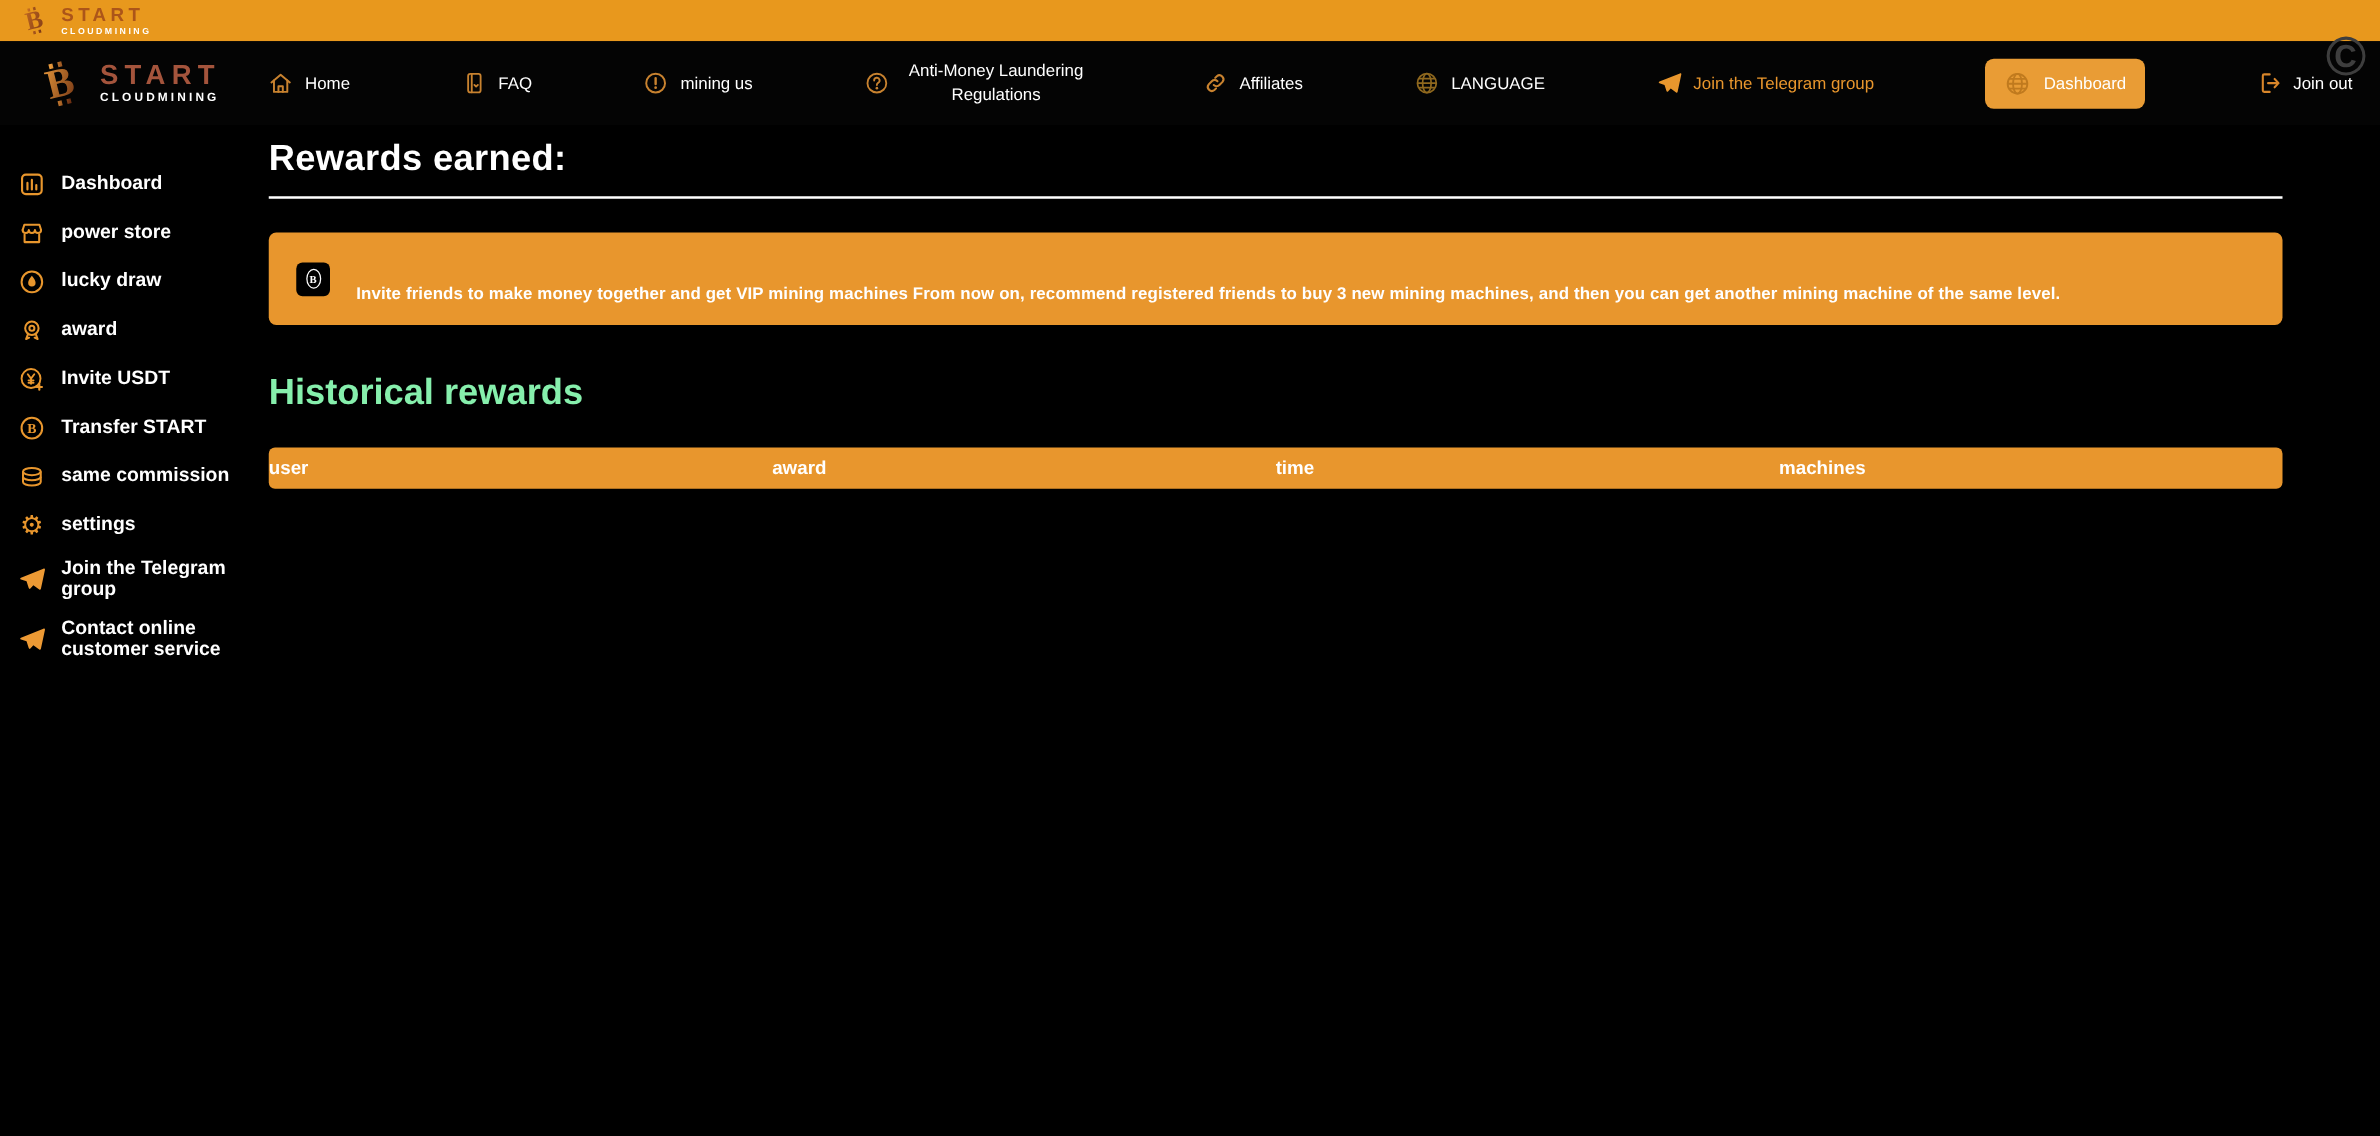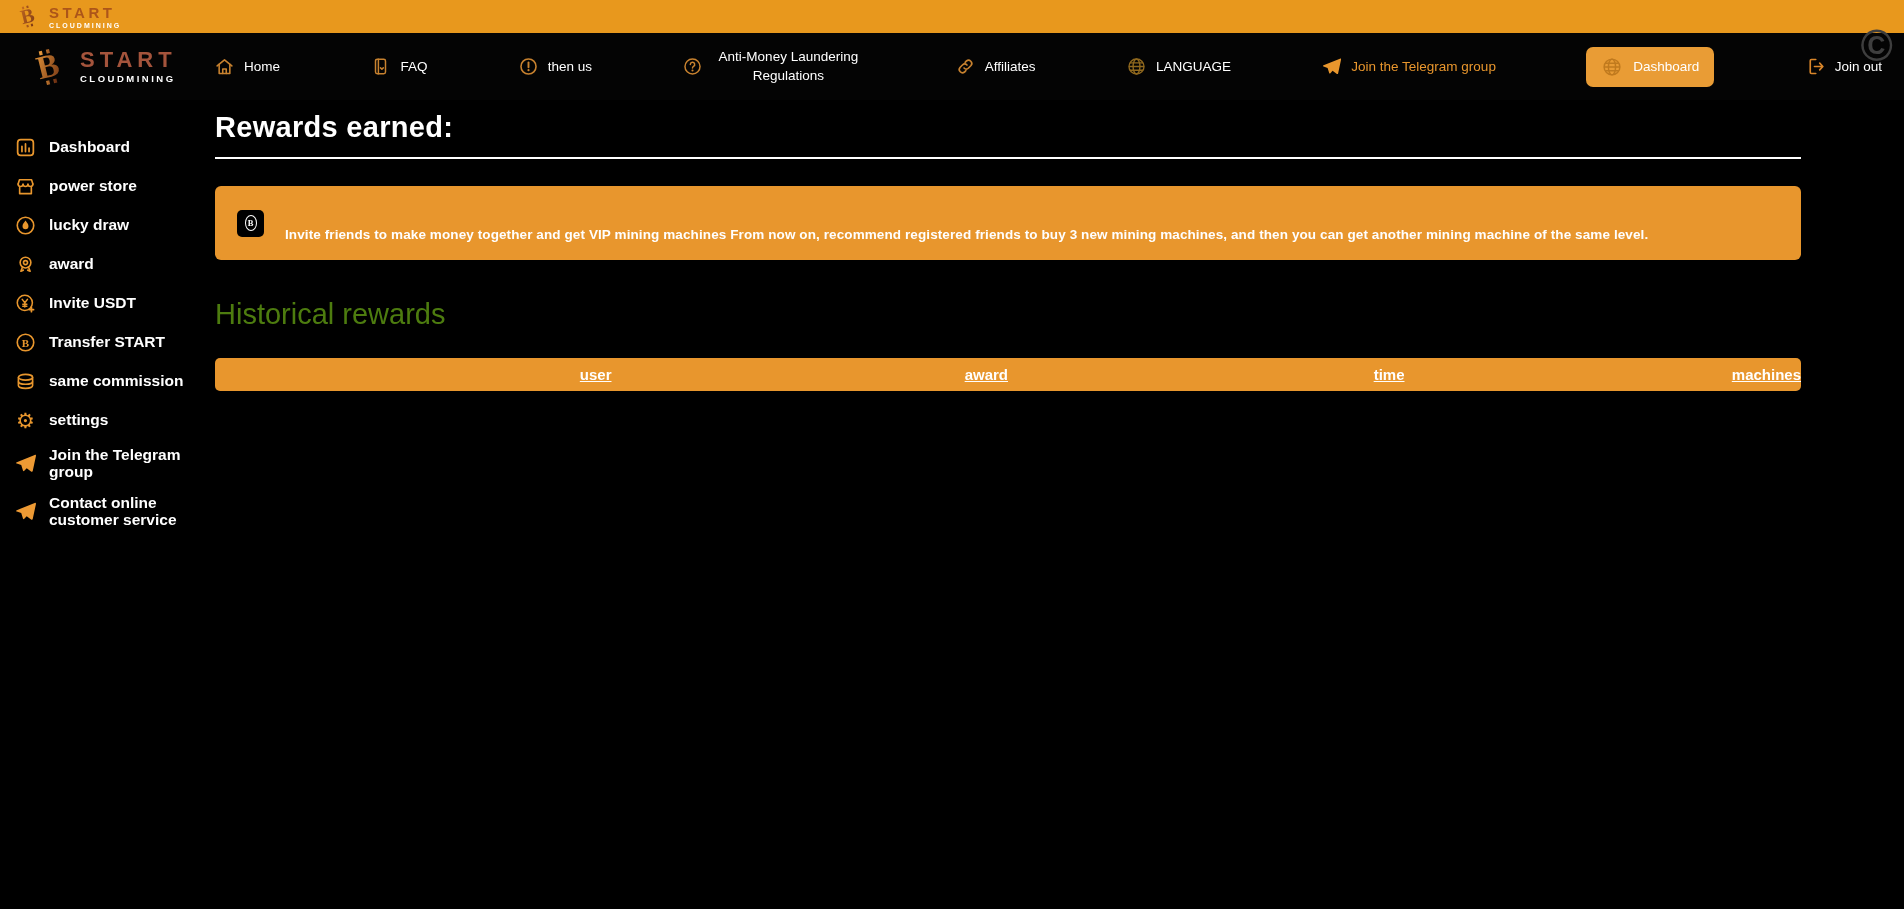--- a/index.html
+++ b/index.html
@@ -27,30 +27,30 @@
   .dash-btn { display:flex; align-items:center; gap:10px; background:#E99C35; border-radius:7px; padding:9px 15px; color:#fff; font-size:13.5px; cursor:pointer; }
   .dash-btn svg { width:22px; height:22px; }
 
   
   .body-wrap { display:flex; align-items:flex-start; }
   .sidebar { width:215px; flex:0 0 auto; padding:34px 0 0 14px; display:flex; flex-direction:column; gap:13px; }
   .side-item { display:flex; align-items:center; gap:12px; color:#fff; font-weight:bold; font-size:15.5px; min-height:26px; width:178px; line-height:1.12; cursor:pointer; }
   .side-item svg { width:23px; height:23px; flex:0 0 auto; }
   .side-item .glyph { width:23px; text-align:center; font-size:21px; color:#E8962D; line-height:1; flex:0 0 auto; }
 
-  .content { flex:1; padding-right:103px; }
+  .content { flex:1; padding-right:78px; }
   .page-title { font-size:29px; font-weight:bold; color:#fff; margin:11px 0 13px; letter-spacing:0.3px; }
   .title-rule { height:2px; background:#fff; border:none; margin-bottom:27px; }
   .banner { background:#E8962D; border-radius:6px; height:74px; display:flex; align-items:center; padding:0 22px; margin-bottom:38px; }
   .banner-badge { width:27px; height:27px; background:#000; border-radius:5px; display:flex; align-items:center; justify-content:center; margin-right:21px; flex:0 0 auto; }
   .badge-coin { width:12px; height:16px; border:1.3px solid #fff; border-radius:50%; display:flex; align-items:center; justify-content:center; color:#fff; font-size:8.5px; font-weight:bold; font-family:"Liberation Serif",serif; }
   .banner-text { color:#fff; font-weight:bold; font-size:13.5px; letter-spacing:0.1px;margin-top:23px; }
-  .section-title { font-size:29px; font-weight:normal; color:#4d7c0f; margin:0 0 27px; }
+  .section-title { font-size:29px; font-weight:bold; color:#86efac; margin:0 0 27px; }
   .table-header { background:#E8962D; border-radius:5px; height:33px; display:flex; align-items:center; }
-  .th { flex:1; text-align:right; color:#fff; font-size:15px; font-weight:600;text-decoration:underline; }
+  .th { flex:1; text-align:left; color:#fff; font-size:15px; font-weight:600; }
 
   .copyright-mark { position:absolute; top:24px; right:11px; font-size:44px; color:#3E3E3E; line-height:1; font-weight:bold; }
 </style>
 </head>
 <body>
 
 <div class="topstrip">
   <div class="brand">
     <svg viewBox="0 0 24 24">
       <defs>
@@ -109,21 +109,21 @@
       </svg>
       <span class="lbl">FAQ</span>
     </div>
 
     <div class="nav-item">
       <svg viewBox="0 0 24 24" fill="none" stroke="#C8822F" stroke-width="1.8" stroke-linecap="round">
         <circle cx="12" cy="12" r="8.6"></circle>
           <path d="M12 7.4v5.4" stroke-width="2.2"></path>
           <circle cx="12" cy="16.2" r="1.25" fill="#C8822F" stroke="none"></circle>
       </svg>
-      <span class="lbl">then us</span>
+      <span class="lbl">mining us</span>
     </div>
 
     <div class="nav-item two-line">
       <svg viewBox="0 0 24 24" fill="none" stroke="#C8822F" stroke-width="1.7" stroke-linecap="round">
         <circle cx="12" cy="12" r="8.6"></circle>
           <path d="M9.5 9.6a2.5 2.5 0 1 1 3.6 2.2c-.8.4-1.1 1-1.1 1.9"></path>
           <circle cx="12" cy="16.6" r="1.2" fill="#C8822F" stroke="none"></circle>
       </svg>
       <span class="lbl">Anti-Money Laundering Regulations</span>
     </div>

